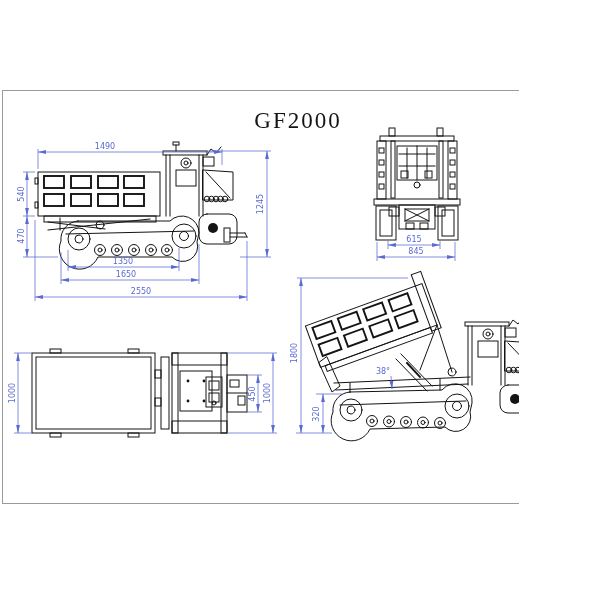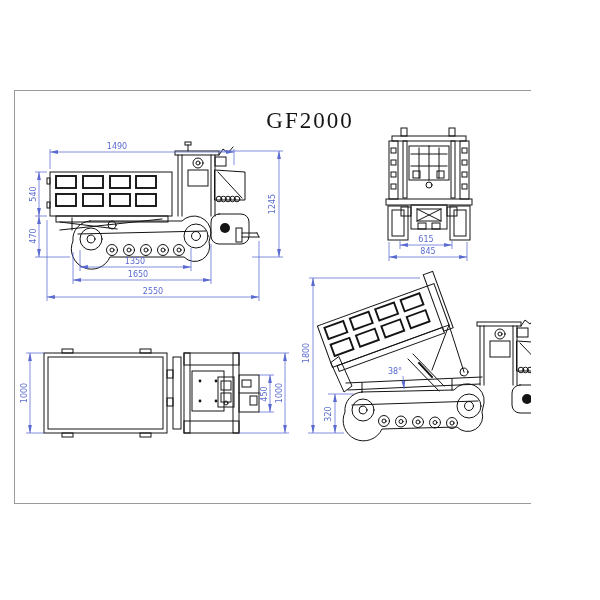--- a/index.html
+++ b/index.html
@@ -1,17 +1,17 @@
 <!DOCTYPE html>
 <html style="--dim: #5a6ad0; --ink: #141414; --frame: #9a9a9a; --bg: #ffffff;"><head>
 <meta charset="utf-8">
 <style>
   html,body{margin:0;padding:0;background:#fff;}
   #stage{position:relative;width:519px;height:600px;background:var(--bg,#fff);overflow:hidden;
-         font-family:"Liberation Sans",sans-serif;padding-left:12px;}
+         font-family:"Liberation Sans",sans-serif;}
   .frame{stroke:var(--frame,#9a9a9a);fill:none;stroke-width:1;}
   .ink{stroke:var(--ink,#141414);fill:none;stroke-width:1;stroke-linecap:square;stroke-linejoin:miter;}
   .ink2{stroke:var(--ink,#141414);fill:none;stroke-width:1.9;stroke-linecap:square;}
   .inkfill{fill:var(--ink,#141414);stroke:none;}
   .dim{stroke:var(--dim,#5a6ad0);fill:none;stroke-width:.75;}
   .dimmark{fill:var(--dim,#5a6ad0);}
   .dimtxt{fill:var(--dim,#5a6ad0);font-family:"DejaVu Sans",sans-serif;font-size:8px;}
   .titletxt{fill:var(--ink,#141414);font-family:"Liberation Serif",serif;font-size:23px;letter-spacing:2px;}
 </style>
 </head>

